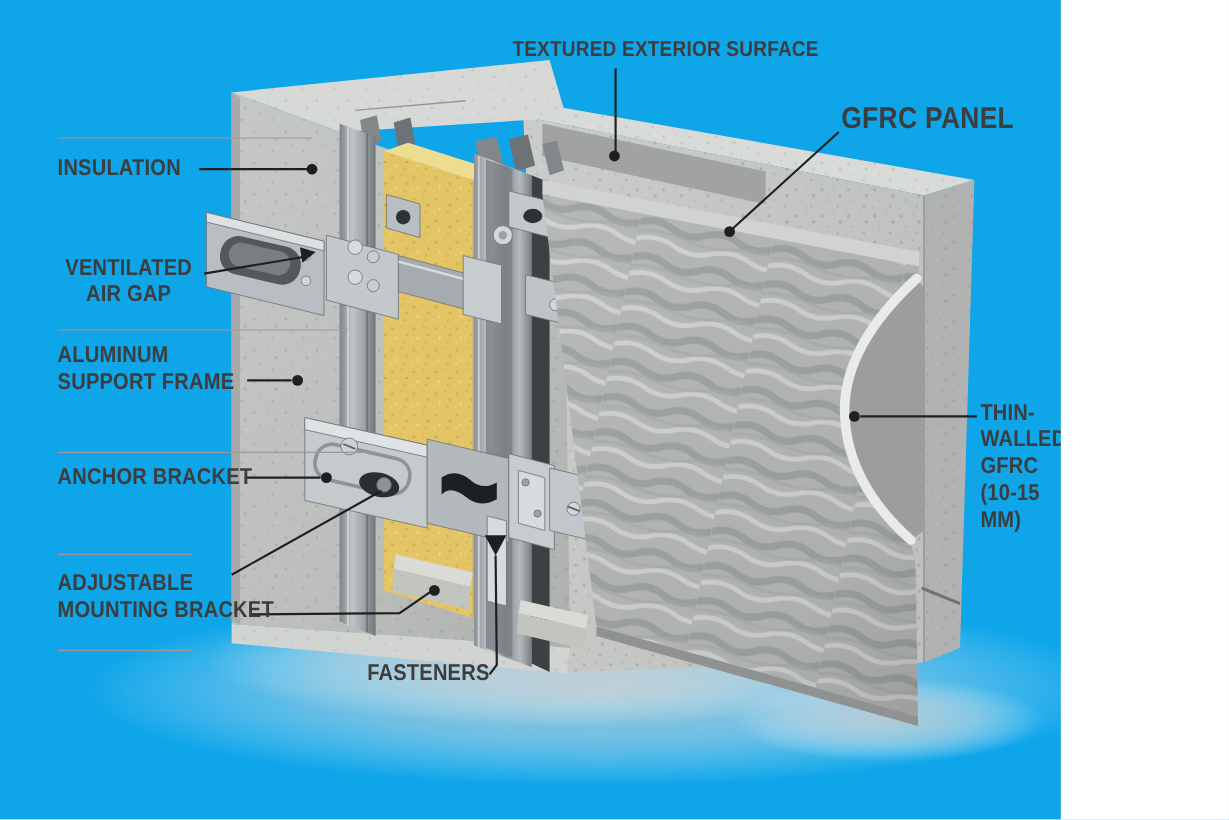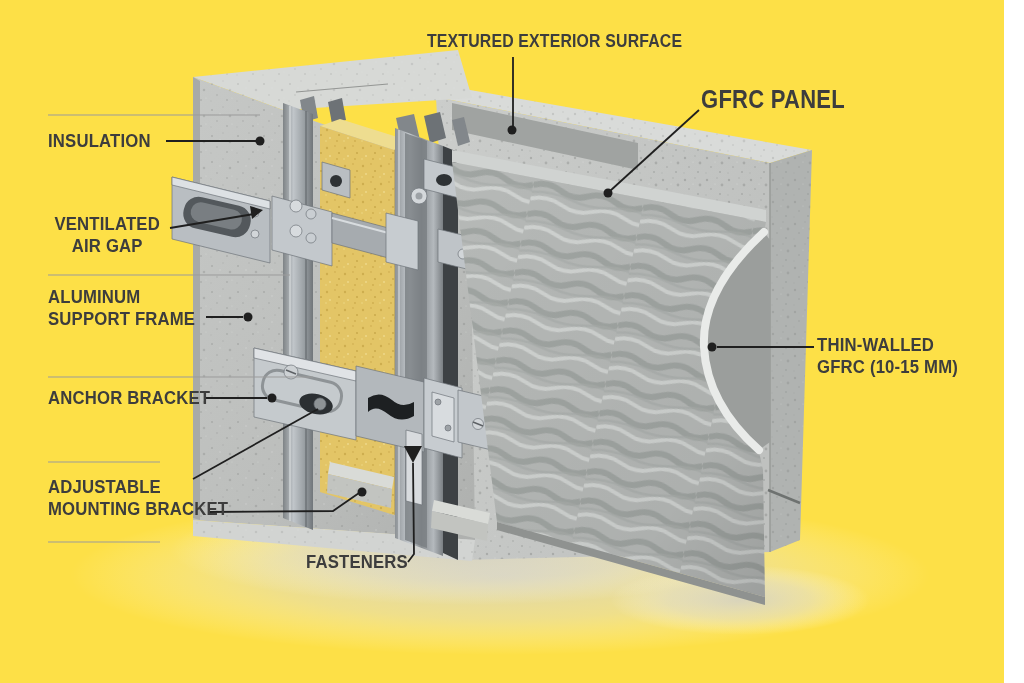--- a/index.html
+++ b/index.html
@@ -1,18 +1,18 @@
 <!DOCTYPE html>
 <html><head>
 <meta charset="utf-8">
 <style>
   html,body{margin:0;padding:0;background:#fff;}
   #stage{
-    position:relative;width:1004px;height:683px;overflow:hidden;
-    background:#fde047;font-family:"Liberation Sans",sans-serif;
+    position:relative;width:884px;height:683px;overflow:hidden;
+    background:#0ea5e9;font-family:"Liberation Sans",sans-serif;
   }
   #scene{position:absolute;left:0;top:0;}
   .label{
     position:absolute;color:#3d3d3d;font-weight:700;
     font-size:19px;line-height:1.17;letter-spacing:.2px;
     white-space:pre-line;transform:scaleX(.88);transform-origin:0 0;
   }
   .label.small{font-size:18px;}
   .label.big{font-size:25px;letter-spacing:.3px;}
   .label.center{text-align:center;}

